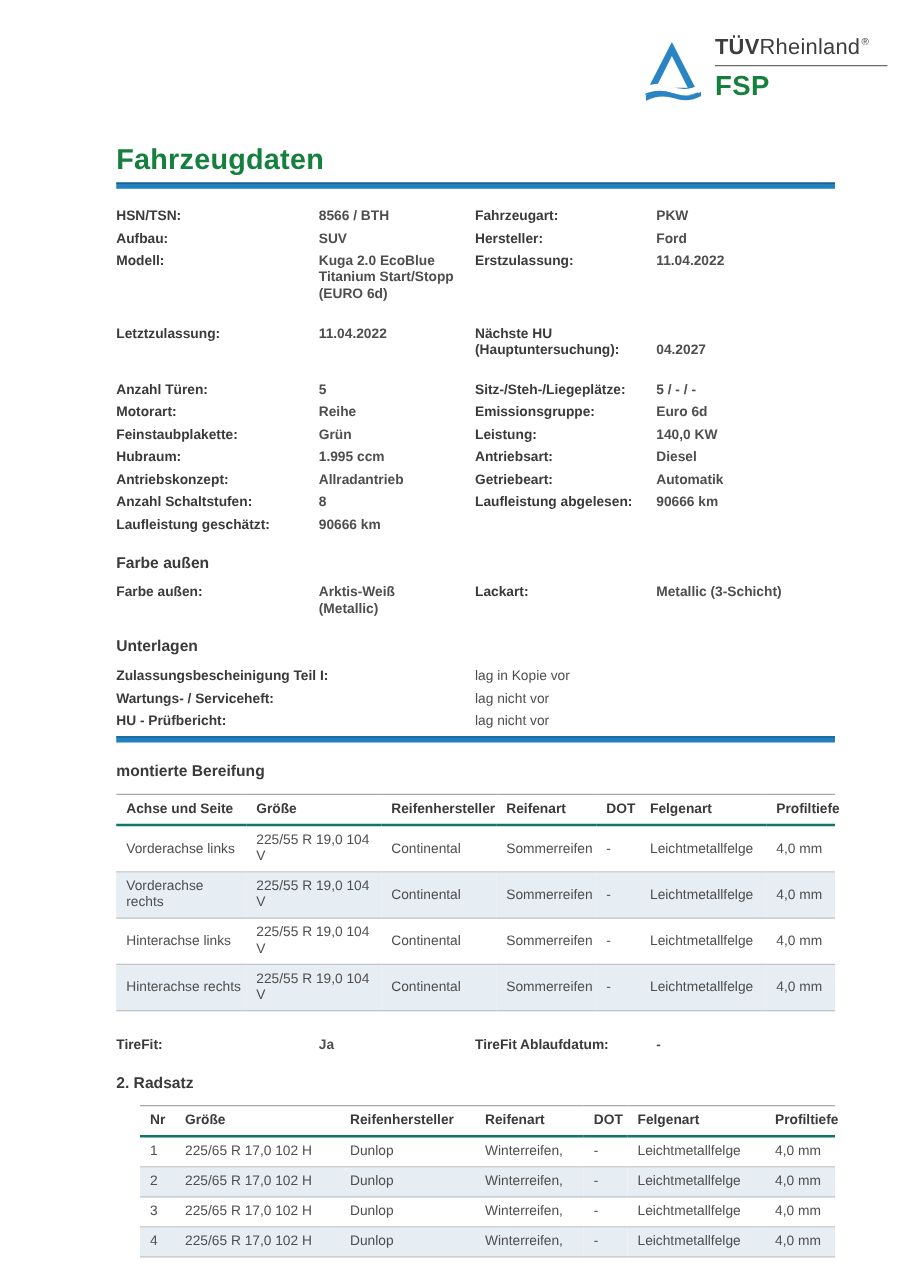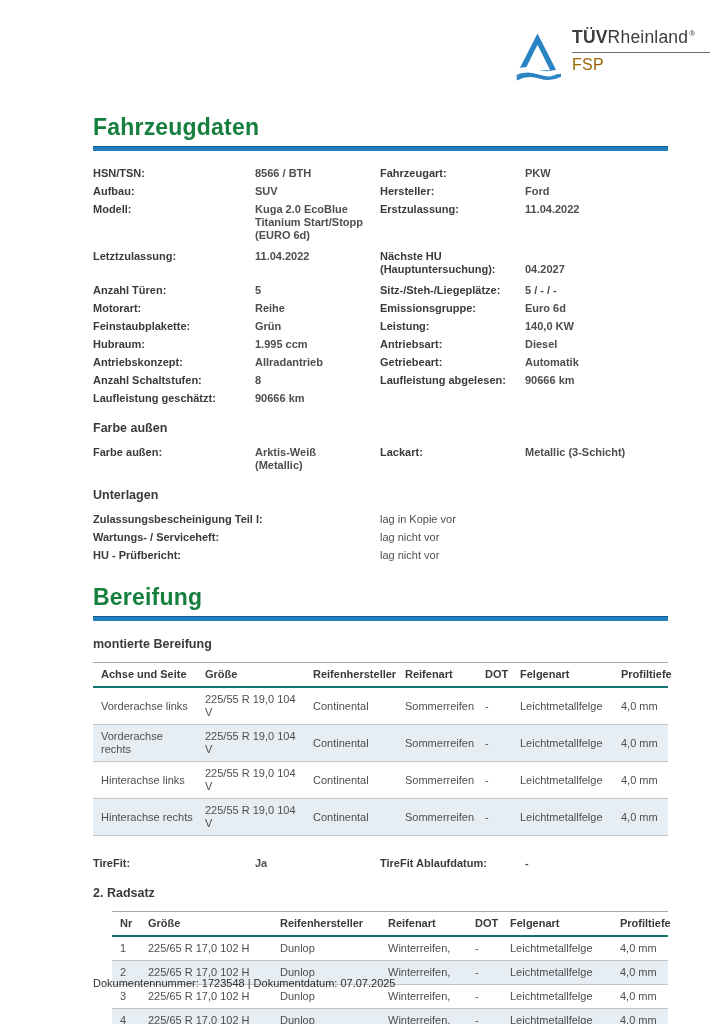--- a/index.html
+++ b/index.html
@@ -14,39 +14,39 @@
   .page { position: relative; width: 604px; height: 1024px; background: #fff; border-radius: 23px; }
 
   
   .logo { position: absolute; top: 27px; left: 514px; display: flex; align-items: flex-start; gap: 11px; }
   .logo svg { width: 47px; height: 52px; display: block; margin-top: 4px; }
   .logo-text { display: flex; flex-direction: column; }
   .brand-line { font-size: 17.5px; color: #3d3d3d; letter-spacing: 0.2px; white-space: nowrap; }
   .brand-bold { font-weight: bold; }
   .brand-reg { font-size: 8px; vertical-align: super; margin-left: 1px; }
   .brand-rule { height: 1px; background: #6b6b6b; margin: 4px 0 3px 0; width: 138px; }
-  .fsp { font-size: 16px; font-weight: normal; color: #a16207; letter-spacing: 0.3px; }
+  .fsp { font-size: 22px; font-weight: bold; color: #15803d; letter-spacing: 0.3px; }
 
   
   .content { position: absolute; top: 114px; left: 93px; width: 575px; }
 
   h1.section-title { font-size: 23px; font-weight: bold; color: #15803d; letter-spacing: 0.2px; margin-bottom: 5px; }
   .blue-rule { height: 5px; background: #2180bd; border-top: 1.5px solid #0f5a8e; margin-bottom: 16px; }
 
   .pair-row {
     display: grid;
     grid-template-columns: 162px 125px 145px auto;
     font-size: 11px; line-height: 13px;
     margin-bottom: 5px;
     align-items: start;
   }
   .pair-row .lbl { font-weight: bold; color: #3a3a3a; padding-right: 7px; }
   .pair-row .val { color: #4e4e4e; padding-right: 16px; font-weight: bold; }
   .va-bottom { align-self: end; }
-  .gap-top { margin-top: 8px; }
+  .gap-top { margin-top: 19px; }
 
   .sub-heading { font-size: 12.5px; font-weight: bold; color: #3a3a3a; margin: 16px 0 11px 0; }
   .big-gap { margin-top: 22px; }
 
   .doc-row {
     display: grid;
     grid-template-columns: 287px auto;
     font-size: 11px; line-height: 13px;
     margin-bottom: 5px;
   }
@@ -185,21 +185,20 @@
     </div>
     <div class="doc-row">
       <span class="lbl">Wartungs- / Serviceheft:</span>
       <span class="val">lag nicht vor</span>
     </div>
     <div class="doc-row">
       <span class="lbl">HU - Prüfbericht:</span>
       <span class="val">lag nicht vor</span>
     </div>
 
-    <h1 class="section-title big-gap">Bereifung</h1>
     <div class="blue-rule"></div>
 
     <div class="sub-heading">montierte Bereifung</div>
 
     <table>
       <colgroup>
         <col style="width:104px">
           <col style="width:108px">
           <col style="width:92px">
         <col style="width:80px">
@@ -325,15 +324,14 @@
             <td>-</td>
             <td>Leichtmetallfelge</td>
             <td>4,0 mm</td>
           </tr>
         </tbody>
       </table>
     </div>
 
   </div>
 
-  <div class="footer">Dokumentennummer: 1723548 | Dokumentdatum: 07.07.2025</div>
 
 </div>
 
 </body></html>

